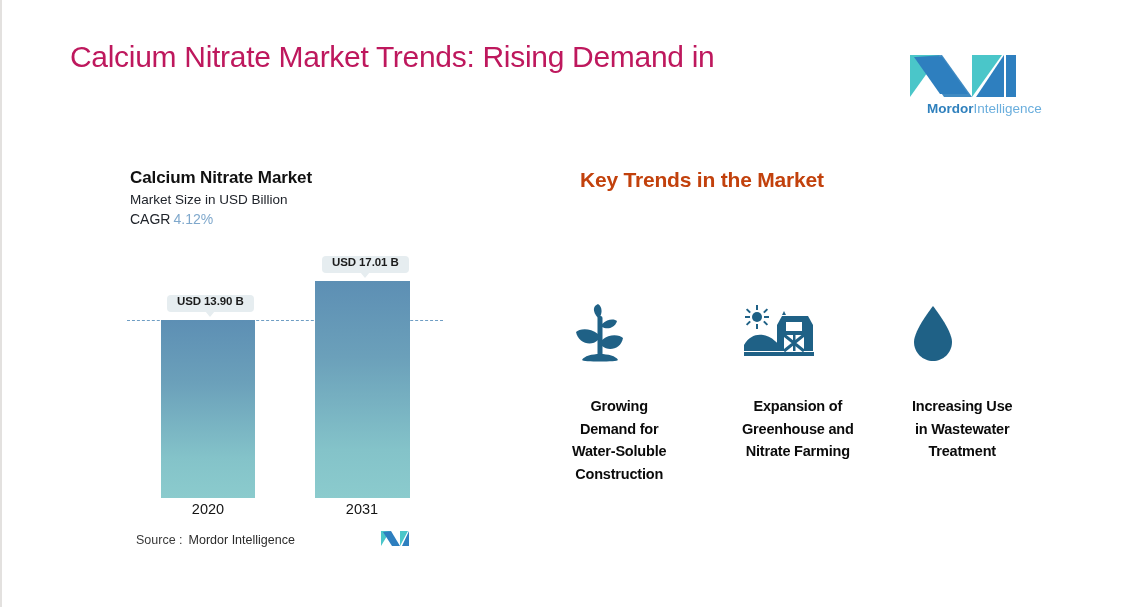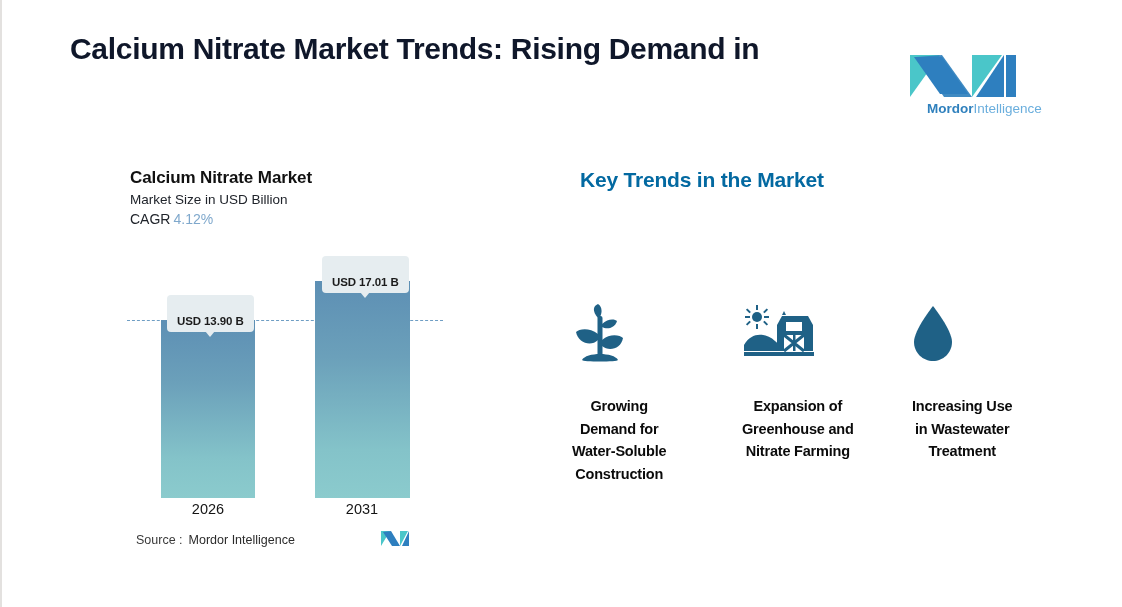--- a/index.html
+++ b/index.html
@@ -18,26 +18,26 @@
     background: #ffffff;
     overflow: hidden;
     border-left: 2px solid #e3e1df;
     box-sizing: border-box;
   }
 
   
   #header-title {
     position: absolute;
     left: 68px;
-    top: 28px;
+    top: 36px;
     width: 800px;
     font-size: 30px;
-    font-weight: bold;
+    font-weight: normal;
     line-height: 41px;
-    color: #0f172a;
+    color: #be185d;
     letter-spacing: -0.3px;
   }
   #header-title .line { display: block; }
 
   #brand-logo {
     position: absolute;
     left: 904px;
     top: 45px;
     width: 113px;
     height: 80px;
@@ -108,21 +108,21 @@
     position: absolute;
     background: linear-gradient(180deg, #5d8fb4 0%, #6ba0ba 35%, #84c3c9 78%, #8bcbcd 100%);
   }
   #bar-2026 { left: 159px; top: 320px; width: 94px; height: 178px; }
   #bar-2031 { left: 313px; top: 281px; width: 95px; height: 217px; }
 
   .bar-badge {
     position: absolute;
     background: #e6edf0;
     border-radius: 4px;
-    padding: 20px 10px 5px 10px;
+    padding: 0 10px 5px 10px;
     font-size: 11.5px;
     font-weight: bold;
     color: #1b1b1b;
     white-space: nowrap;
     letter-spacing: -0.1px;
   }
   .bar-badge::after {
     content: "";
     position: absolute;
     left: 50%;
@@ -167,21 +167,21 @@
     height: 18px;
   }
 
   
   #trends-heading {
     position: absolute;
     left: 578px;
     top: 168px;
     font-size: 21px;
     font-weight: bold;
-    color: #0369a1;
+    color: #c2410c;
     letter-spacing: -0.2px;
   }
   #trends-row {
     position: absolute;
     left: 570px;
     top: 300px;
     width: 490px;
     display: flex;
     align-items: flex-start;
     justify-content: space-between;
@@ -242,21 +242,21 @@
     </div>
 
     <div class="dashed-line"></div>
 
     <div class="bar" id="bar-2026"></div>
     <div class="bar" id="bar-2031"></div>
 
     <div class="bar-badge" id="badge-2026">USD 13.90 B</div>
     <div class="bar-badge" id="badge-2031">USD 17.01 B</div>
 
-    <div class="bar-year" id="year-2026">2026</div>
+    <div class="bar-year" id="year-2026">2020</div>
     <div class="bar-year" id="year-2031">2031</div>
 
     <div id="chart-source">
       <span class="src-label">Source :</span><span class="src-value">Mordor Intelligence</span>
     </div>
 
     <div id="source-logo">
       <svg width="32" height="18" viewBox="0 0 32 18" xmlns="http://www.w3.org/2000/svg">
         <polygon points="1,17 1,2 10,2 1,17" fill="#4ac6c9"></polygon>
         <polygon points="11,2 20,17 12,17 3,3" fill="#2e7fbf"></polygon>

